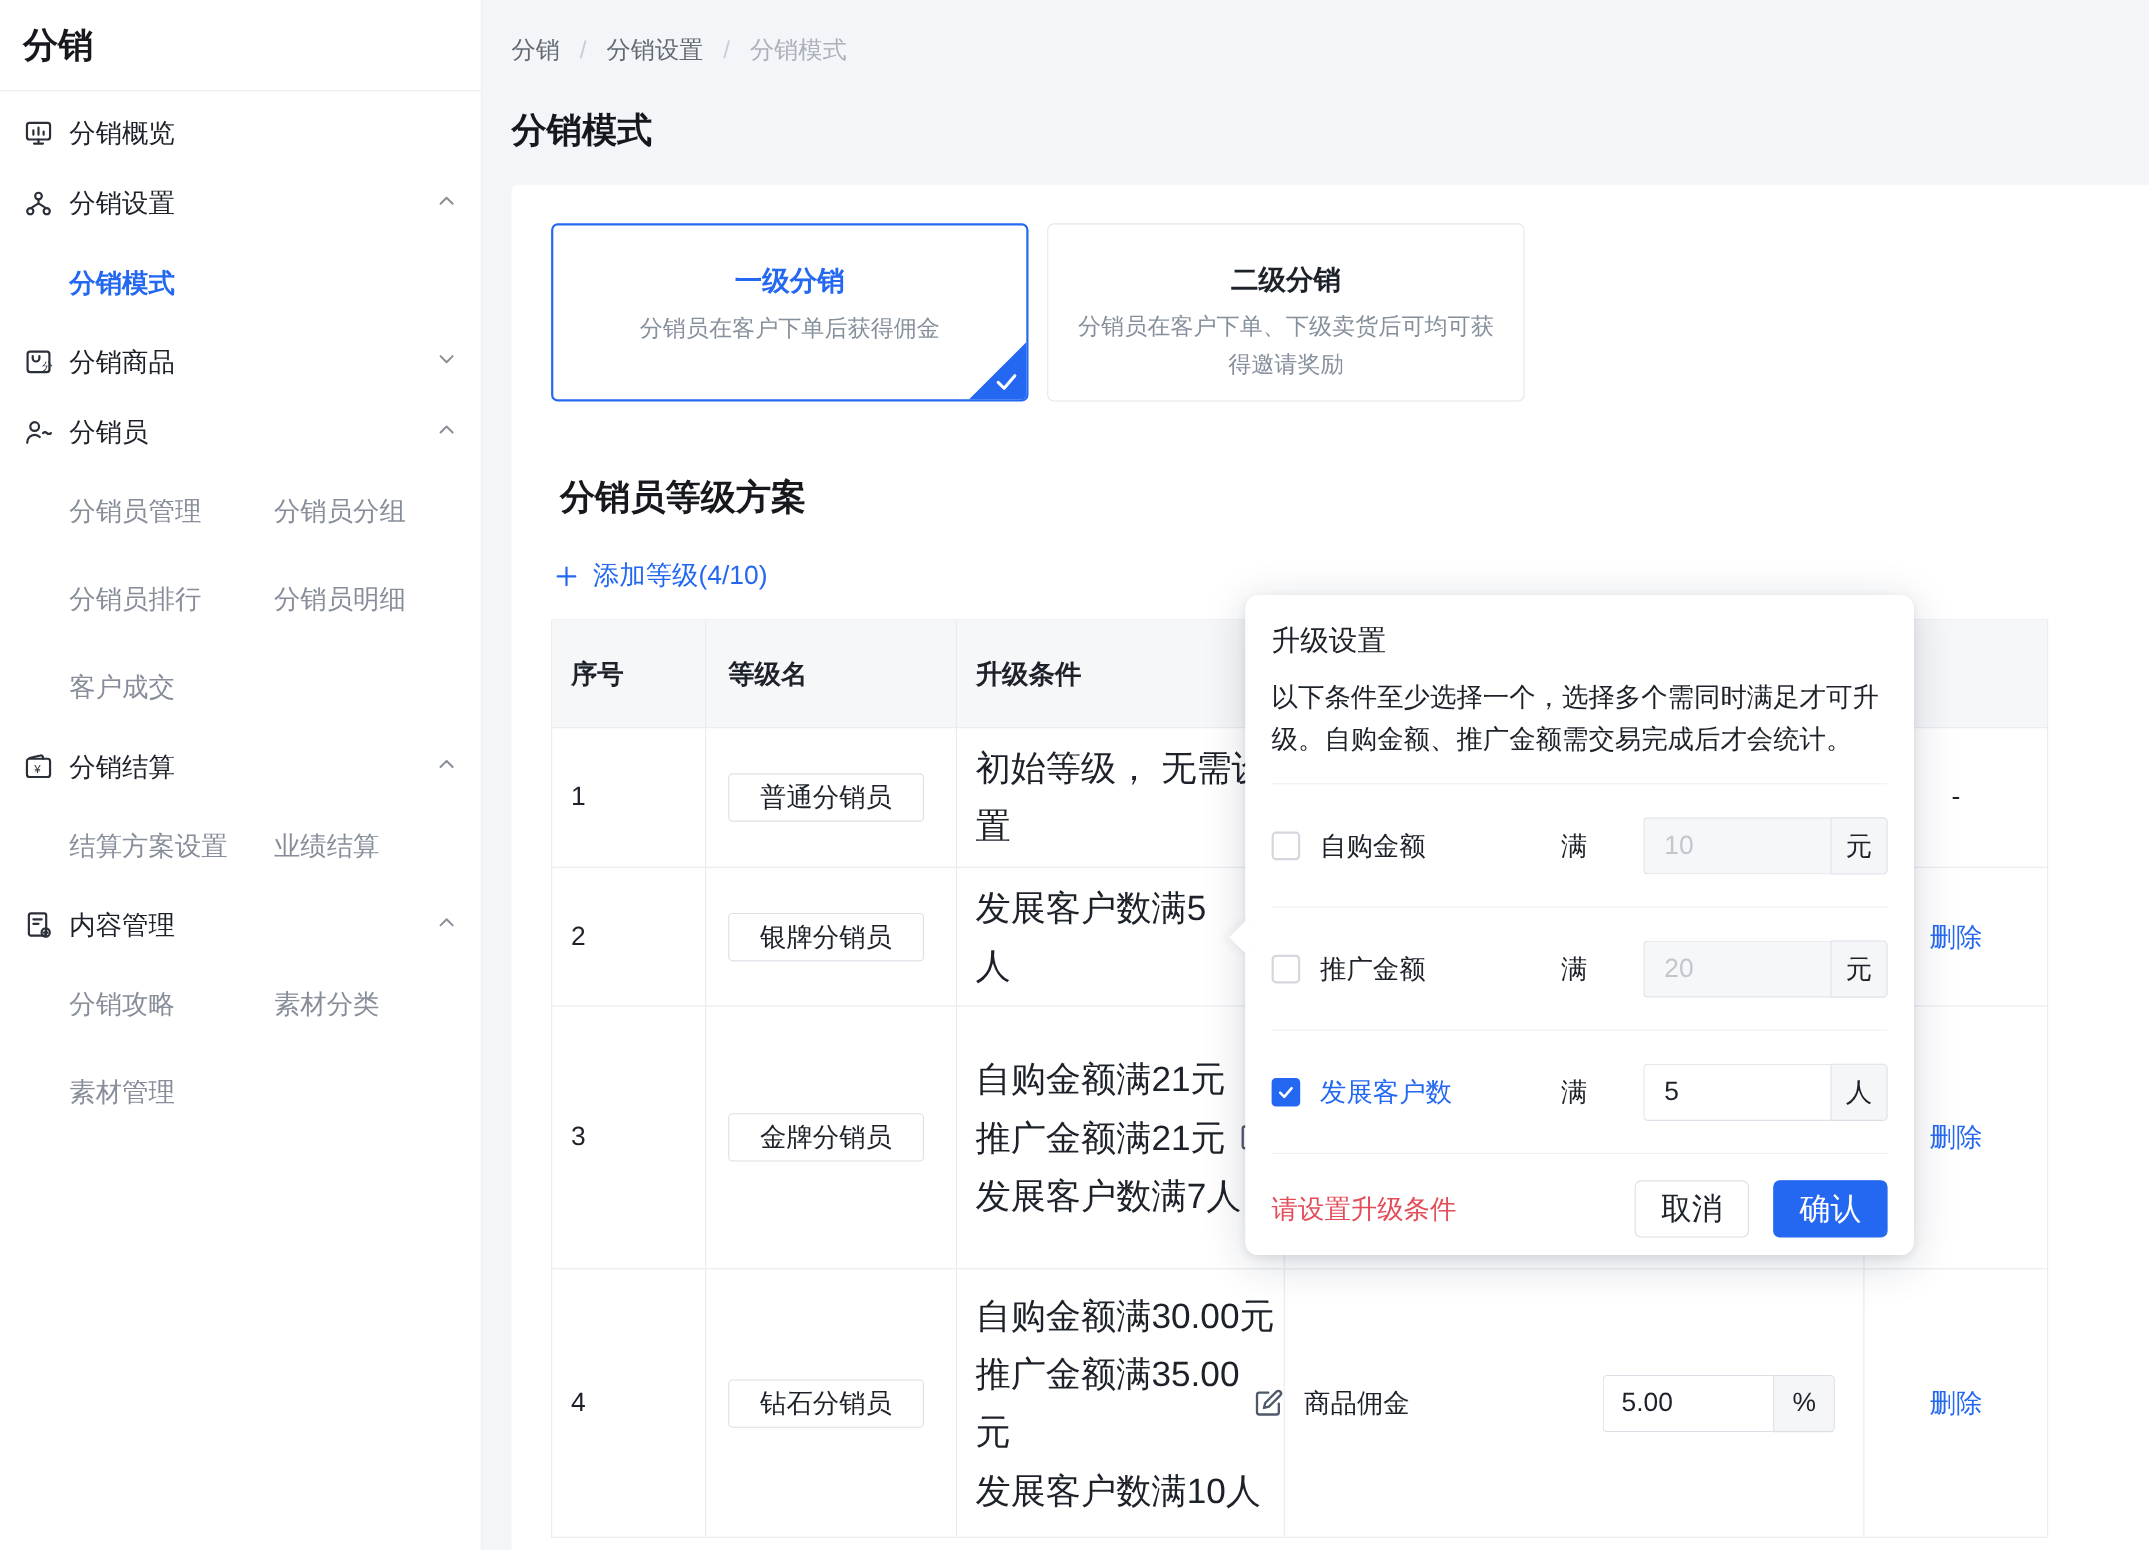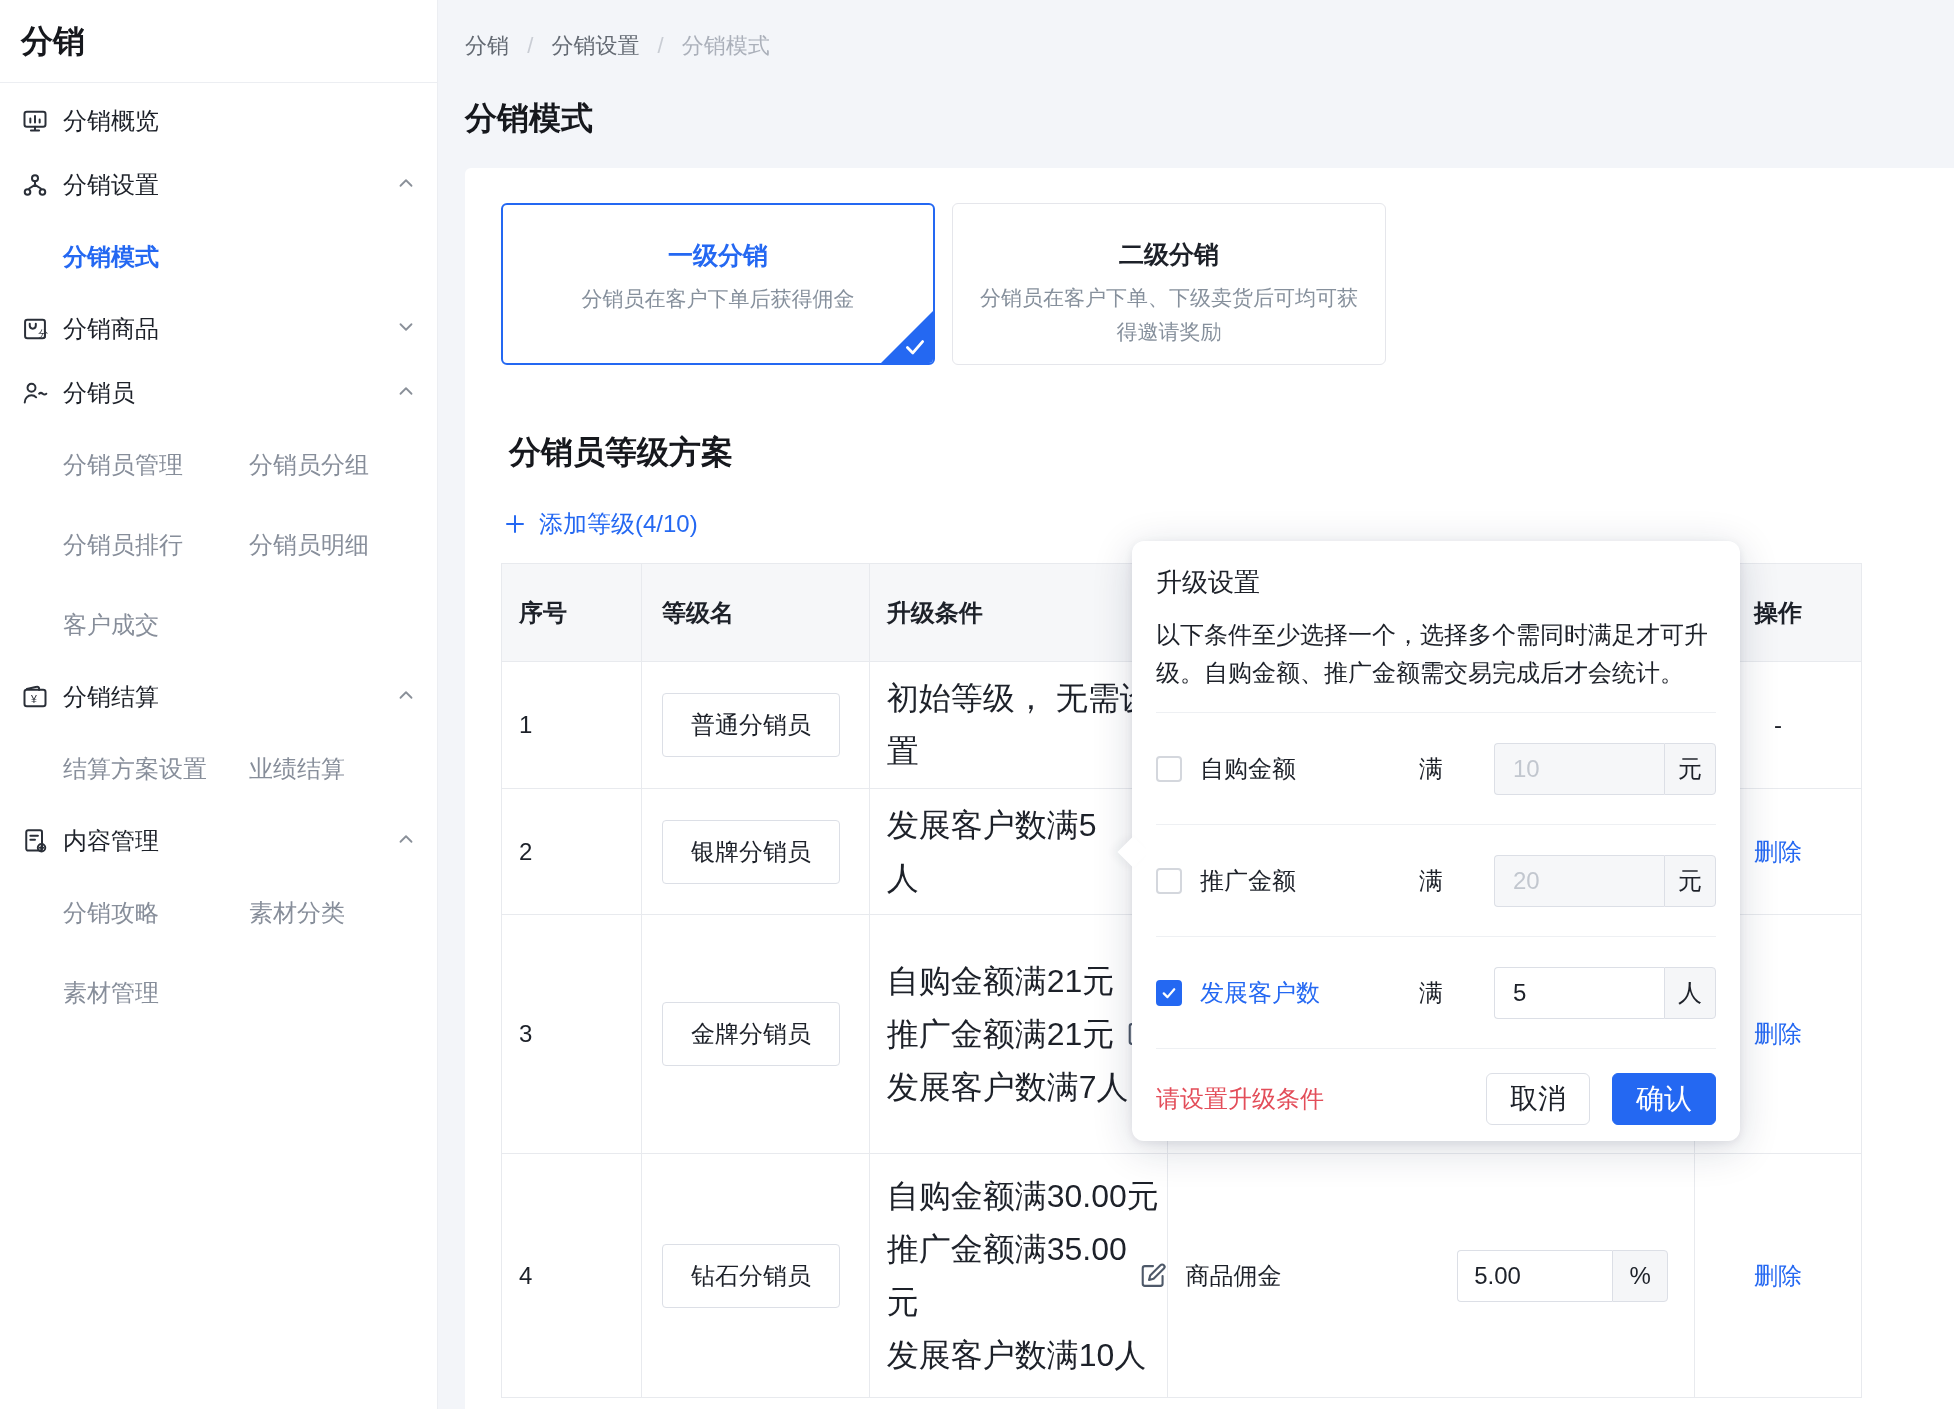--- a/index.html
+++ b/index.html
@@ -96,21 +96,21 @@
   .c3{width:298px;padding-left:17px;}
   .c4{width:528px;padding-left:18px;}
   .c5{width:166px;justify-content:center;}
   .thead{height:97px;background:#f6f7f9;font-weight:700;font-size:24px;color:var(--text);}
   .row1{height:127px;}
   .row2{height:126px;}
   .row3{height:239px;}
   .row4{height:244px;}
   .idx{font-size:24px;color:var(--text);}
   .name-input{
-    width:178px;height:64px;border:1px solid var(--inputbd);border-radius:4px;
+    width:178px;height:44px;border:1px solid var(--inputbd);border-radius:4px;
     font-size:24px;color:var(--text);text-align:center;background:#fff;outline:none;
     font-family:inherit;
   }
   .conds{display:flex;flex-direction:column;justify-content:center;gap:0;}
   .cond-line{display:flex;align-items:center;font-size:32px;line-height:53px;color:var(--text);}
   .edit-ic{color:#4e5969;margin-left:12px;display:flex;cursor:pointer;}
   .edit-ic.tight{margin-left:2px;}
   .edit-ic svg{width:28px;height:28px;}
   .dash{font-size:24px;color:var(--text);}
   .del-link{font-size:24px;color:var(--accent);cursor:pointer;}
@@ -335,21 +335,20 @@
       </svg>
     <span>添加等级(4/10)</span>
   </div>
 
   <div class="lv-table">
     <div class="tr thead">
       <div class="td c1">序号</div>
       <div class="td c2">等级名</div>
       <div class="td c3">升级条件</div>
       <div class="td c4"></div>
-      <div class="td c5">操作</div>
     </div>
 
     <div class="tr row1">
       <div class="td c1">
           <span class="idx">1</span>
         </div>
       <div class="td c2">
           <input class="name-input" value="普通分销员" style="">
         </div>
       <div class="td c3">

